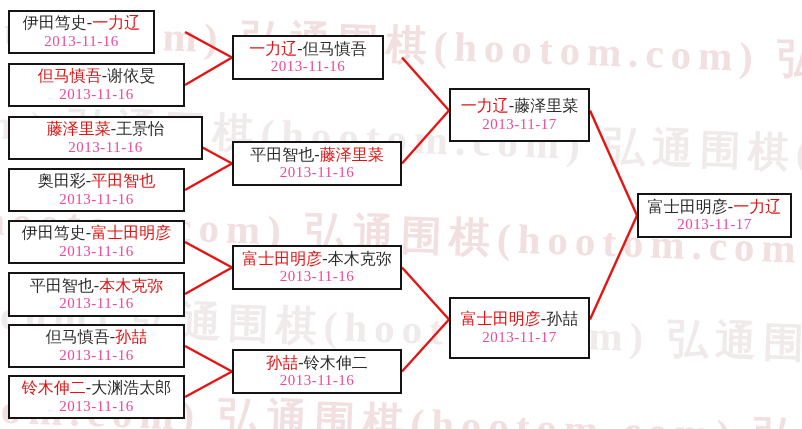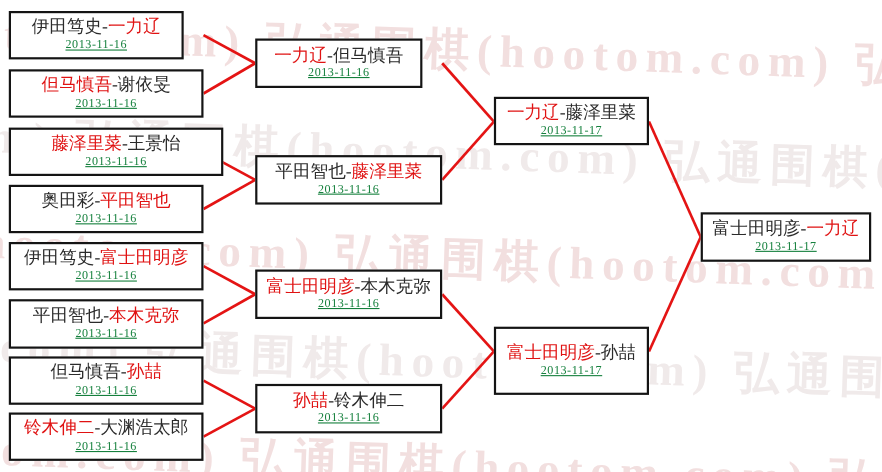--- a/index.html
+++ b/index.html
@@ -20,21 +20,21 @@
   .wires { position:absolute; left:0; top:0; z-index:1; }
   
   .box {
     position:absolute; z-index:2; box-sizing:border-box;
     background:#ffffff; border:2px solid #141414;
     display:flex; flex-direction:column; align-items:center; justify-content:center;
     text-align:center;
   }
   .players { font-size:16px; line-height:1.15; color:#2b2b2b; white-space:nowrap; }
   .players .win { color:#e01212; }
-  .date { font-size:11px; line-height:1.15; color:#15803d; letter-spacing:0.5px;text-decoration:underline; }
+  .date { font-size:15px; line-height:1.15; color:#ec4899; letter-spacing:0.5px; }
 </style>
 </head>
 <body>
 
 <div class="stage">
 
   <div class="watermark">
     <div class="wm-row" style="left:-260px; top:18px;">弘通围棋(hootom.com) 弘通围棋(hootom.com) 弘通围棋(hootom.com)</div>
     <div class="wm-row" style="left:-430px; top:112px;">弘通围棋(hootom.com) 弘通围棋(hootom.com) 弘通围棋(hootom.com)</div>
     <div class="wm-row" style="left:-190px; top:208px;">弘通围棋(hootom.com) 弘通围棋(hootom.com) 弘通围棋(hootom.com)</div>
@@ -54,21 +54,21 @@
       <line x1="185" y1="397" x2="232" y2="371.5"></line>
       <line x1="402" y1="57.5" x2="449" y2="110.5"></line>
       <line x1="402" y1="163.5" x2="449" y2="110.5"></line>
       <line x1="402" y1="267.5" x2="449" y2="319.5"></line>
       <line x1="402" y1="371.5" x2="449" y2="319.5"></line>
       <line x1="590" y1="110.5" x2="637" y2="215.5"></line>
       <line x1="590" y1="319.5" x2="637" y2="215.5"></line>
     </g>
   </svg>
 
-  <div class="box" style="left:8px;top:10px;width:159px;height:44px">
+  <div class="box" style="left:8px;top:10px;width:147px;height:44px">
     <div class="players"><span>伊田笃史</span><span>-</span><span class="win">一力辽</span></div>
     <div class="date">2013-11-16</div>
   </div>
   <div class="box" style="left:8px;top:63px;width:177px;height:44px">
     <div class="players"><span class="win">但马慎吾</span><span>-</span><span>谢依旻</span></div>
     <div class="date">2013-11-16</div>
   </div>
   <div class="box" style="left:8px;top:116px;width:195px;height:44px">
     <div class="players"><span class="win">藤泽里菜</span><span>-</span><span>王景怡</span></div>
     <div class="date">2013-11-16</div>
@@ -104,21 +104,21 @@
   </div>
   <div class="box" style="left:232px;top:245px;width:170px;height:45px">
     <div class="players"><span class="win">富士田明彦</span><span>-</span><span>本木克弥</span></div>
     <div class="date">2013-11-16</div>
   </div>
   <div class="box" style="left:232px;top:349px;width:170px;height:45px">
     <div class="players"><span class="win">孙喆</span><span>-</span><span>铃木伸二</span></div>
     <div class="date">2013-11-16</div>
   </div>
 
-  <div class="box" style="left:449px;top:88px;width:141px;height:44px">
+  <div class="box" style="left:449px;top:88px;width:141px;height:54px">
     <div class="players"><span class="win">一力辽</span><span>-</span><span>藤泽里菜</span></div>
     <div class="date">2013-11-17</div>
   </div>
   <div class="box" style="left:449px;top:297px;width:141px;height:62px">
     <div class="players"><span class="win">富士田明彦</span><span>-</span><span>孙喆</span></div>
     <div class="date">2013-11-17</div>
   </div>
 
   <div class="box" style="left:637px;top:193px;width:155px;height:45px">
     <div class="players"><span>富士田明彦</span><span>-</span><span class="win">一力辽</span></div>

